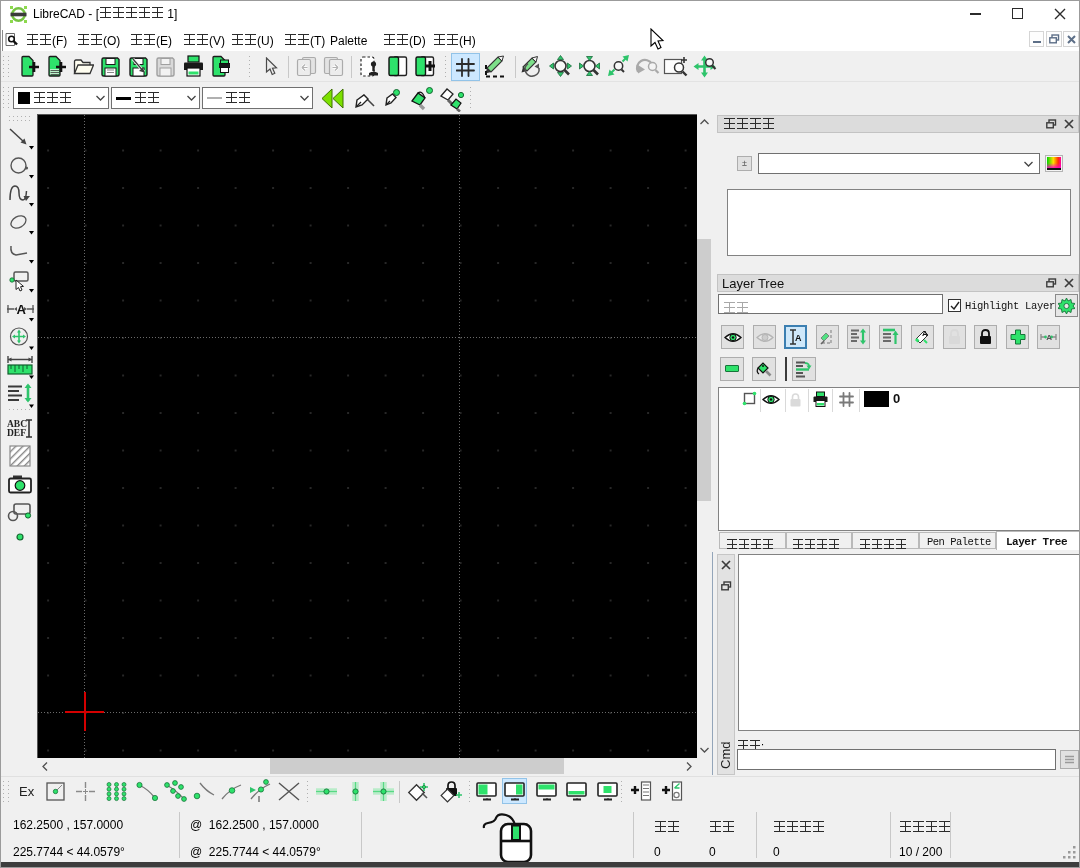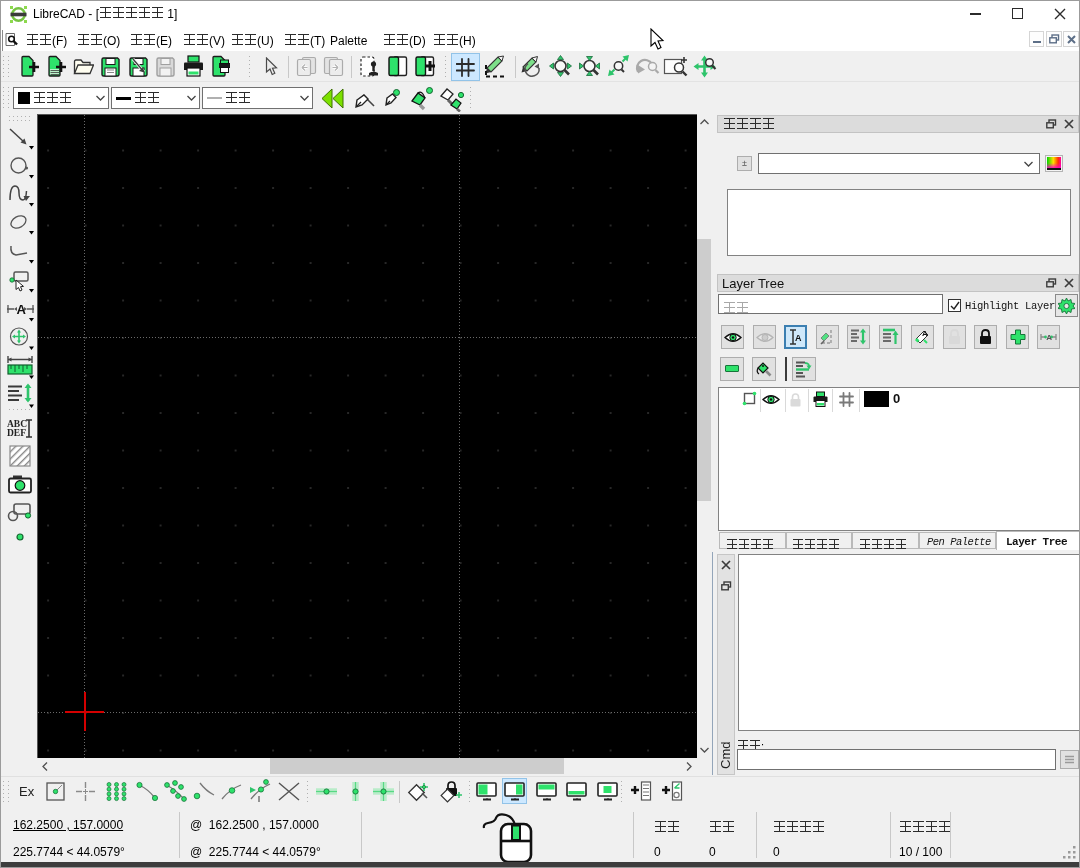--- a/index.html
+++ b/index.html
@@ -537,21 +537,21 @@
 <div class="ab" style="left:864px;top:391px;width:25px;height:16px;background:#000;"></div>
 <div class="ab" style="left:893px;top:391px;font-size:13px;font-weight:bold;color:#111;">0</div>
 
 <div class="ab" style="left:719px;top:532px;width:67px;height:17px;background:#f0f0f0;border:1px solid #b9b9b9;"></div>
 <div class="ab" style="left:726px;top:535px;"><span class="cj s"></span><span class="cj s"></span><span class="cj s"></span><span class="cj s"></span></div>
 <div class="ab" style="left:786px;top:532px;width:66px;height:17px;background:#f0f0f0;border:1px solid #b9b9b9;"></div>
 <div class="ab" style="left:792px;top:535px;"><span class="cj s"></span><span class="cj s"></span><span class="cj s"></span><span class="cj s"></span></div>
 <div class="ab" style="left:852px;top:532px;width:67px;height:17px;background:#f0f0f0;border:1px solid #b9b9b9;"></div>
 <div class="ab" style="left:859px;top:535px;"><span class="cj s"></span><span class="cj s"></span><span class="cj s"></span><span class="cj s"></span></div>
 <div class="ab" style="left:919px;top:532px;width:77px;height:17px;background:#f0f0f0;border:1px solid #b9b9b9;"></div>
-<div class="ab" style="left:927px;top:536px;font-family:'Liberation Mono',monospace;font-size:10.5px;letter-spacing:-0.5px;color:#111;font-style:italic;">Pen Palette</div>
+<div class="ab" style="left:927px;top:536px;font-family:'Liberation Mono',monospace;font-size:10.5px;letter-spacing:-0.5px;color:#111;">Pen Palette</div>
 <div class="ab" style="left:996px;top:531px;width:84px;height:19px;background:#fff;border:1px solid #b9b9b9;border-right:none;border-bottom:none;"></div>
 <div class="ab" style="left:1006px;top:535.5px;font-family:'Liberation Mono',monospace;font-size:11px;letter-spacing:-0.5px;color:#111;font-weight:bold;">Layer Tree</div>
 
 <div class="ab" style="left:712px;top:552px;width:1px;height:223px;background:#93a5b9;"></div>
 <div class="ab" style="left:717px;top:554px;width:18px;height:221px;background:#e2e2e2;border:1px solid #c6c6c6;"></div>
 <svg class="ab" style="left:721px;top:560px;" width="10" height="10">
     <path d="M1 1 L9 9 M9 1 L1 9" stroke="#3c3c3c" stroke-width="1.7"></path>
   </svg>
 <svg class="ab" style="left:721px;top:581px;" width="11" height="10">
     <rect x="3" y="1" width="6.5" height="5" fill="none" stroke="#3c3c3c" stroke-width="1.4"></rect>
@@ -692,38 +692,38 @@
     <path d="M13 5 H19 M13 8.5 H19 M13 12 H19 M13 15.5 H19" stroke="#777" stroke-width="1.2"></path>
   </svg>
 <svg class="ab" style="left:661px;top:780px;" width="22" height="23">
     <path d="M5 6 V14 M1 10 H9" stroke="#111" stroke-width="2.4"></path>
     <rect x="11.5" y="2" width="9" height="18" fill="#fff" stroke="#555" stroke-width="1.2"></rect>
     <path d="M13.5 8 L18.5 3.5 M13.5 8 L18.5 8" stroke="#2ec46b" stroke-width="1.3"></path>
     <circle cx="15.5" cy="15" r="2.6" fill="none" stroke="#777" stroke-width="1.2"></circle>
   </svg>
 
 <div class="ab" id="status" style="left:0;top:808px;width:1080px;height:54px;background:#f0f0f0;"></div>
-<div class="ab t12" style="left:13px;top:818px;text-decoration:underline;">162.2500 , 157.0000</div>
+<div class="ab t12" style="left:13px;top:818px;">162.2500 , 157.0000</div>
 <div class="ab t12" style="left:13px;top:845px;">225.7744 &lt; 44.0579°</div>
 <div class="ab t12" style="left:190px;top:818px;">@&nbsp;&nbsp;162.2500 , 157.0000</div>
 <div class="ab t12" style="left:190px;top:845px;">@&nbsp;&nbsp;225.7744 &lt; 44.0579°</div>
 <div class="ab" style="left:179px;top:812px;width:1px;height:46px;background:#c8c8c8;"></div>
 <div class="ab" style="left:361px;top:812px;width:1px;height:46px;background:#c8c8c8;"></div>
 <div class="ab" style="left:633px;top:812px;width:1px;height:46px;background:#c8c8c8;"></div>
 <div class="ab" style="left:756px;top:812px;width:1px;height:46px;background:#c8c8c8;"></div>
 <div class="ab" style="left:890px;top:812px;width:1px;height:46px;background:#c8c8c8;"></div>
 <div class="ab" style="left:950px;top:812px;width:1px;height:46px;background:#c8c8c8;"></div>
 <div class="ab" style="left:654px;top:818px;"><span class="cj"></span><span class="cj"></span></div>
 <div class="ab" style="left:709px;top:818px;"><span class="cj"></span><span class="cj"></span></div>
 <div class="ab" style="left:773px;top:818px;"><span class="cj"></span><span class="cj"></span><span class="cj"></span><span class="cj"></span></div>
 <div class="ab" style="left:899px;top:818px;"><span class="cj"></span><span class="cj"></span><span class="cj"></span><span class="cj"></span></div>
 <div class="ab t12" style="left:654px;top:845px;">0</div>
 <div class="ab t12" style="left:709px;top:845px;">0</div>
 <div class="ab t12" style="left:773px;top:845px;">0</div>
-<div class="ab t12" style="left:899px;top:845px;">10 / 100</div>
+<div class="ab t12" style="left:899px;top:845px;">10 / 200</div>
 <svg class="ab" style="left:480px;top:809px;" width="56" height="54">
 <path d="M35 16 Q33 8 26 6 Q18 4 16 9 Q15 13 8 14 Q3 15 4 19" fill="none" stroke="#111" stroke-width="2.2"></path>
 <rect x="21" y="15" width="30" height="38" rx="7" fill="#fff" stroke="#111" stroke-width="2.6"></rect>
 <rect x="32" y="16.5" width="8" height="14.5" fill="#2ee26b" stroke="#111" stroke-width="2"></rect>
 <path d="M22 32 H50" stroke="#111" stroke-width="2.6"></path>
 </svg>
 <div class="ab" style="left:0;top:862px;width:1080px;height:6px;background:#3d3d3d;"></div>
 <svg class="ab" style="left:1062px;top:845px;" width="16" height="16">
     <g fill="#9a9a9a">
       <rect x="11" y="1" width="2.5" height="2.5"></rect>

